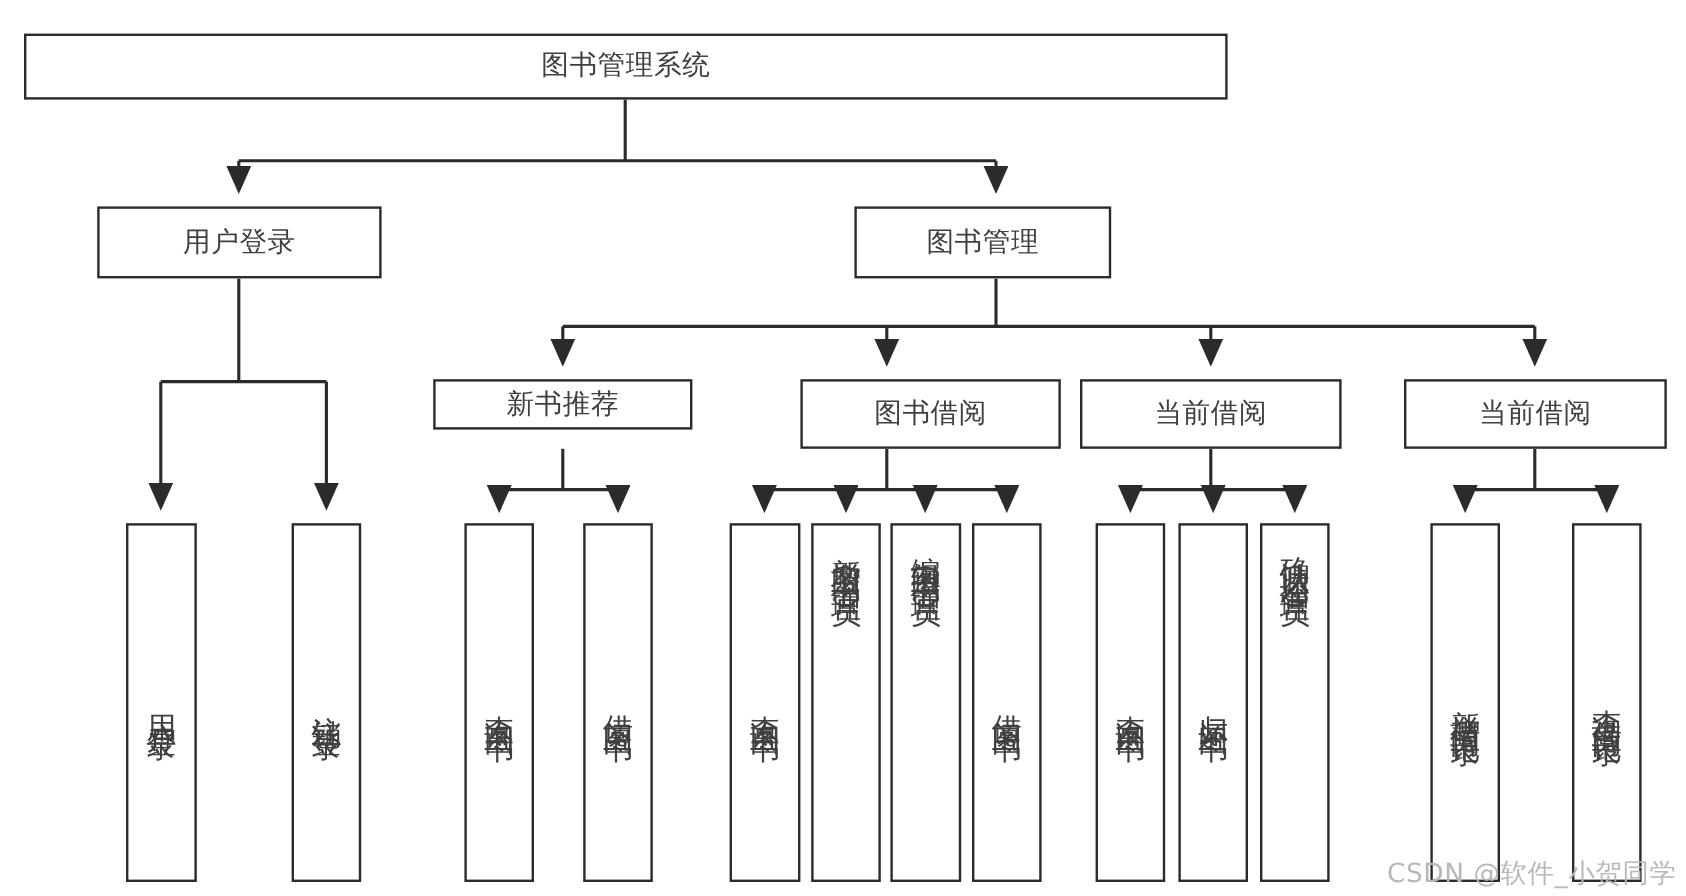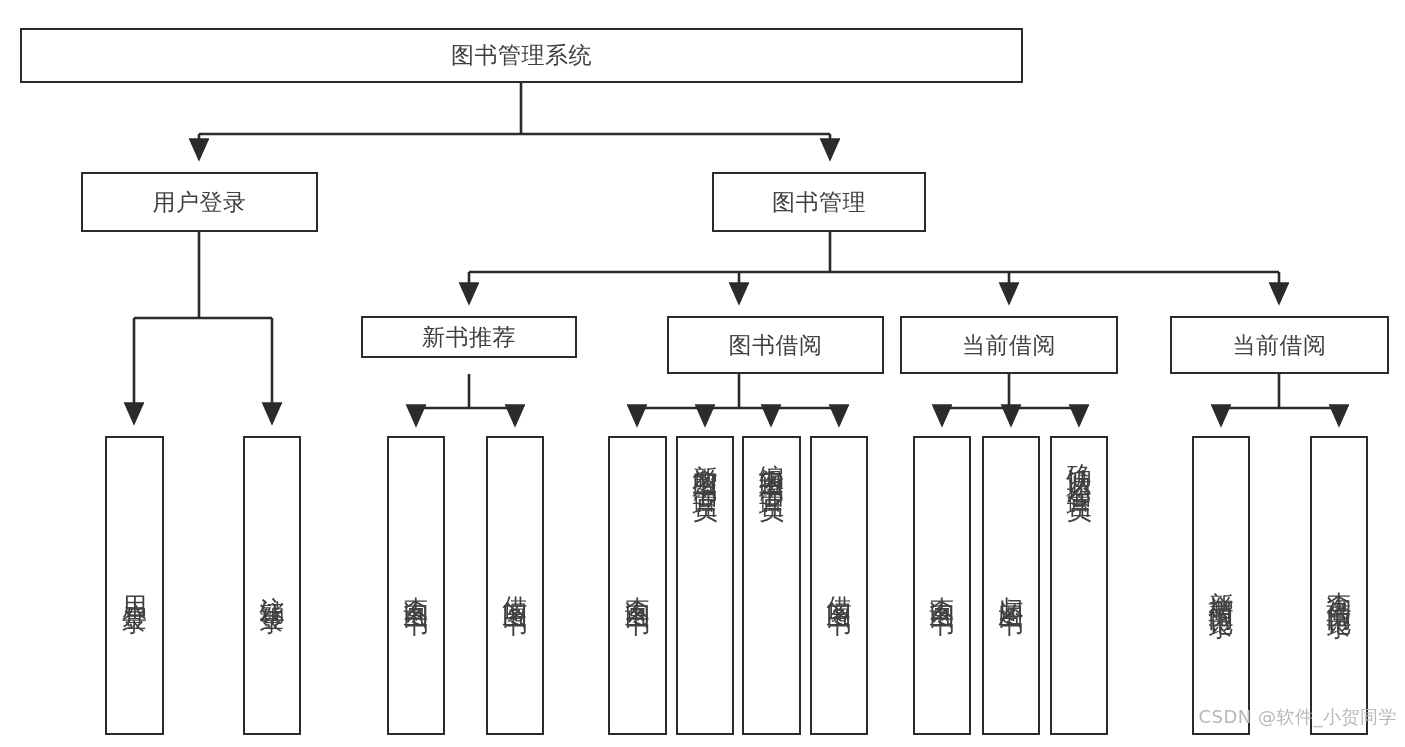--- a/index.html
+++ b/index.html
@@ -62,22 +62,22 @@
     letter-spacing: 5px;
     line-height: 1;
   }
   .node.vertical.centered {
     align-items: center;
     padding-top: 0;
   }
   #watermark {
     position: absolute;
     right: 8px;
-    bottom: 18px;
-    font-size: 18px;
+    bottom: 4px;
+    font-size: 22px;
     color: #b8b8b8;
     letter-spacing: 0.5px;
     white-space: nowrap;
   }
 </style>
 </head>
 <body>
 
 <div id="diagram-root">
 

